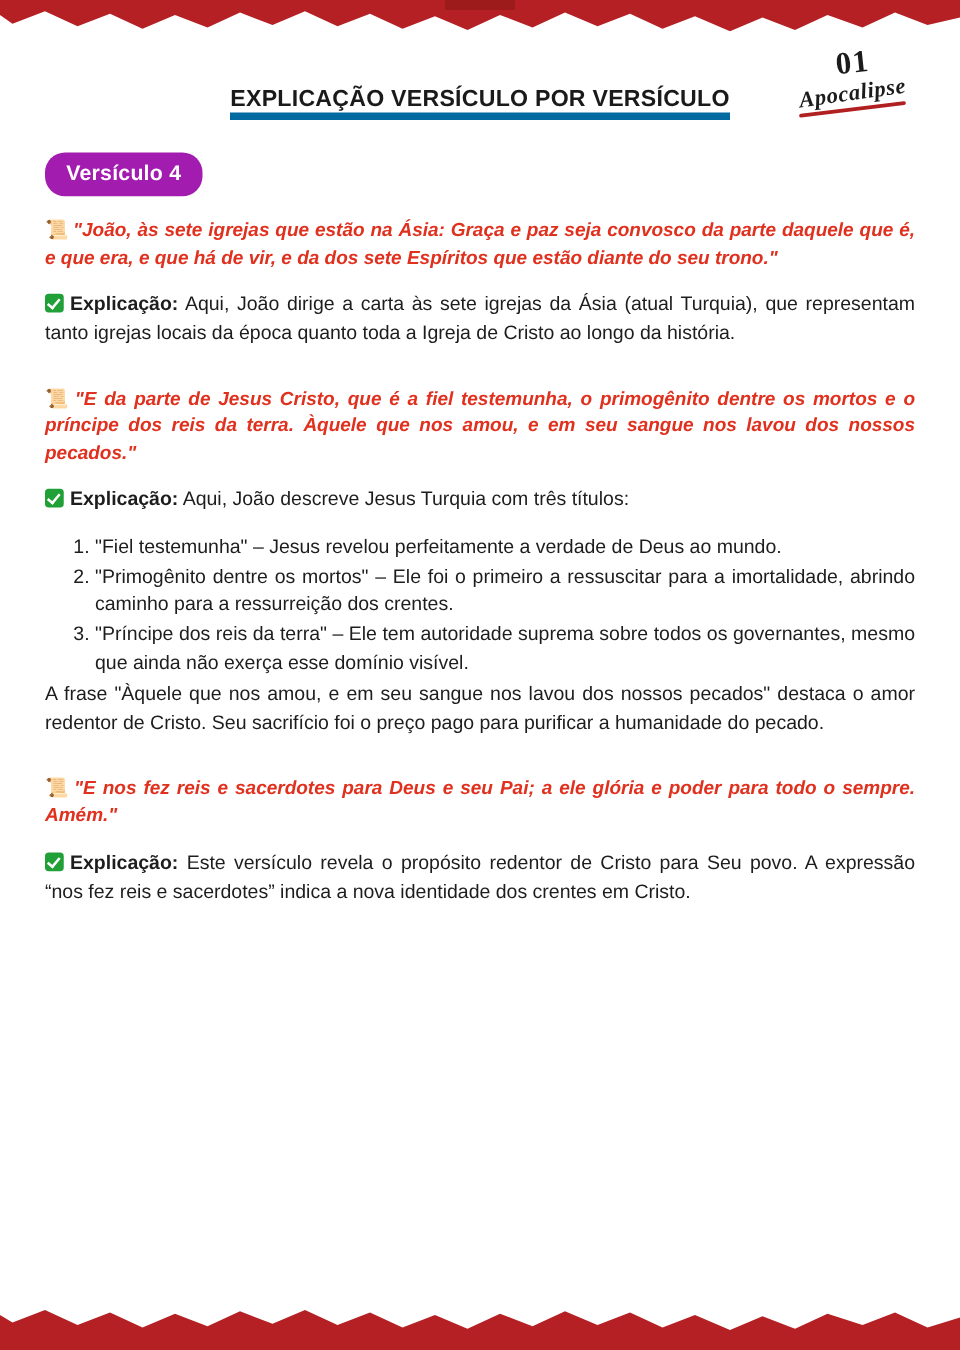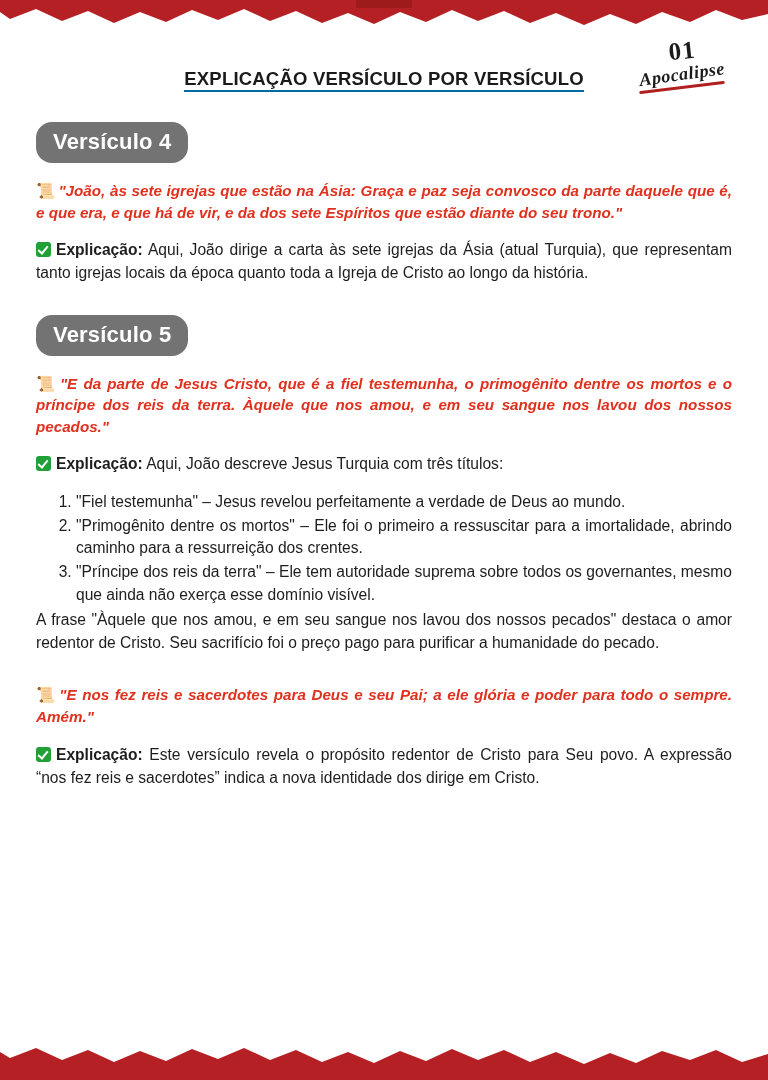--- a/index.html
+++ b/index.html
@@ -88,31 +88,31 @@
   .doc-title {
     text-align: center;
     font-size: 18.5px;
     font-weight: bold;
     color: #1a1a1a;
     letter-spacing: 0.2px;
     margin: 16px 0 0 0;
     padding-bottom: 2px;
   }
   .doc-title span {
-    border-bottom: 2px solid #0369a1;
+    border-bottom: 6px solid #0369a1;
     padding-bottom: 1px;
     text-align: right;
   }
 
   
   .badge {
     display: inline-block;
-    background: #737373;
+    background: #a21caf;
     color: #ffffff;
-    font-size: 22px;
+    font-size: 17px;
     font-weight: bold;
     padding: 7px 17px 8px 17px;
     border-radius: 16px;
     letter-spacing: 0.2px;
     text-align: center;
   }
 
   .section { margin-top: 30px; }
   .section:first-of-type { margin-top: 34px; }
 
@@ -207,21 +207,20 @@
     <p class="quote">
       <span class="scroll-ico">📜</span><span>"João, às sete igrejas que estão na Ásia: Graça e paz seja convosco da parte daquele que é, e que era, e que há de vir, e da dos sete Espíritos que estão diante do seu trono."</span>
     </p>
 
     <p class="explain">
       <span class="check"></span><span class="lbl">Explicação:</span><span> Aqui, João dirige a carta às sete igrejas da Ásia (atual Turquia), que representam tanto igrejas locais da época quanto toda a Igreja de Cristo ao longo da história.</span>
     </p>
   </div>
 
   <div class="section">
-    <div class="badge">Versículo 5</div>
 
     <p class="quote">
       <span class="scroll-ico">📜</span><span>"E da parte de Jesus Cristo, que é a fiel testemunha, o primogênito dentre os mortos e o príncipe dos reis da terra. Àquele que nos amou, e em seu sangue nos lavou dos nossos pecados."</span>
     </p>
 
     <p class="explain">
       <span class="check"></span><span class="lbl">Explicação:</span><span> Aqui, João descreve Jesus Turquia com três títulos:</span>
     </p>
 
     <ol class="titles">
@@ -233,21 +232,21 @@
     <p class="after-list">A frase "Àquele que nos amou, e em seu sangue nos lavou dos nossos pecados" destaca o amor redentor de Cristo. Seu sacrifício foi o preço pago para purificar a humanidade do pecado.</p>
   </div>
 
   <div class="section">
 
     <p class="quote">
       <span class="scroll-ico">📜</span><span>"E nos fez reis e sacerdotes para Deus e seu Pai; a ele glória e poder para todo o sempre. Amém."</span>
     </p>
 
     <p class="explain">
-      <span class="check"></span><span class="lbl">Explicação:</span><span> Este versículo revela o propósito redentor de Cristo para Seu povo. A expressão “nos fez reis e sacerdotes” indica a nova identidade dos dirige em Cristo.</span>
+      <span class="check"></span><span class="lbl">Explicação:</span><span> Este versículo revela o propósito redentor de Cristo para Seu povo. A expressão “nos fez reis e sacerdotes” indica a nova identidade dos crentes em Cristo.</span>
     </p>
   </div>
 
 </div>
 
 <div class="torn torn-bottom">
   <svg width="768" height="44" viewBox="0 0 768 44" preserveAspectRatio="none">
     <path d="M0,44 L768,44 L768,18 L742,26 L716,14 L690,24 L662,15 L636,27 L610,17 L584,28 L556,16 L530,26 L504,14 L478,24 L452,13 L426,25 L400,15 L374,27 L348,16 L322,26 L296,14 L270,24 L244,12 L218,23 L192,13 L166,25 L140,15 L114,26 L88,14 L62,24 L36,12 L10,22 L0,16 Z" fill="#b52025"></path>
   </svg>
 </div>

